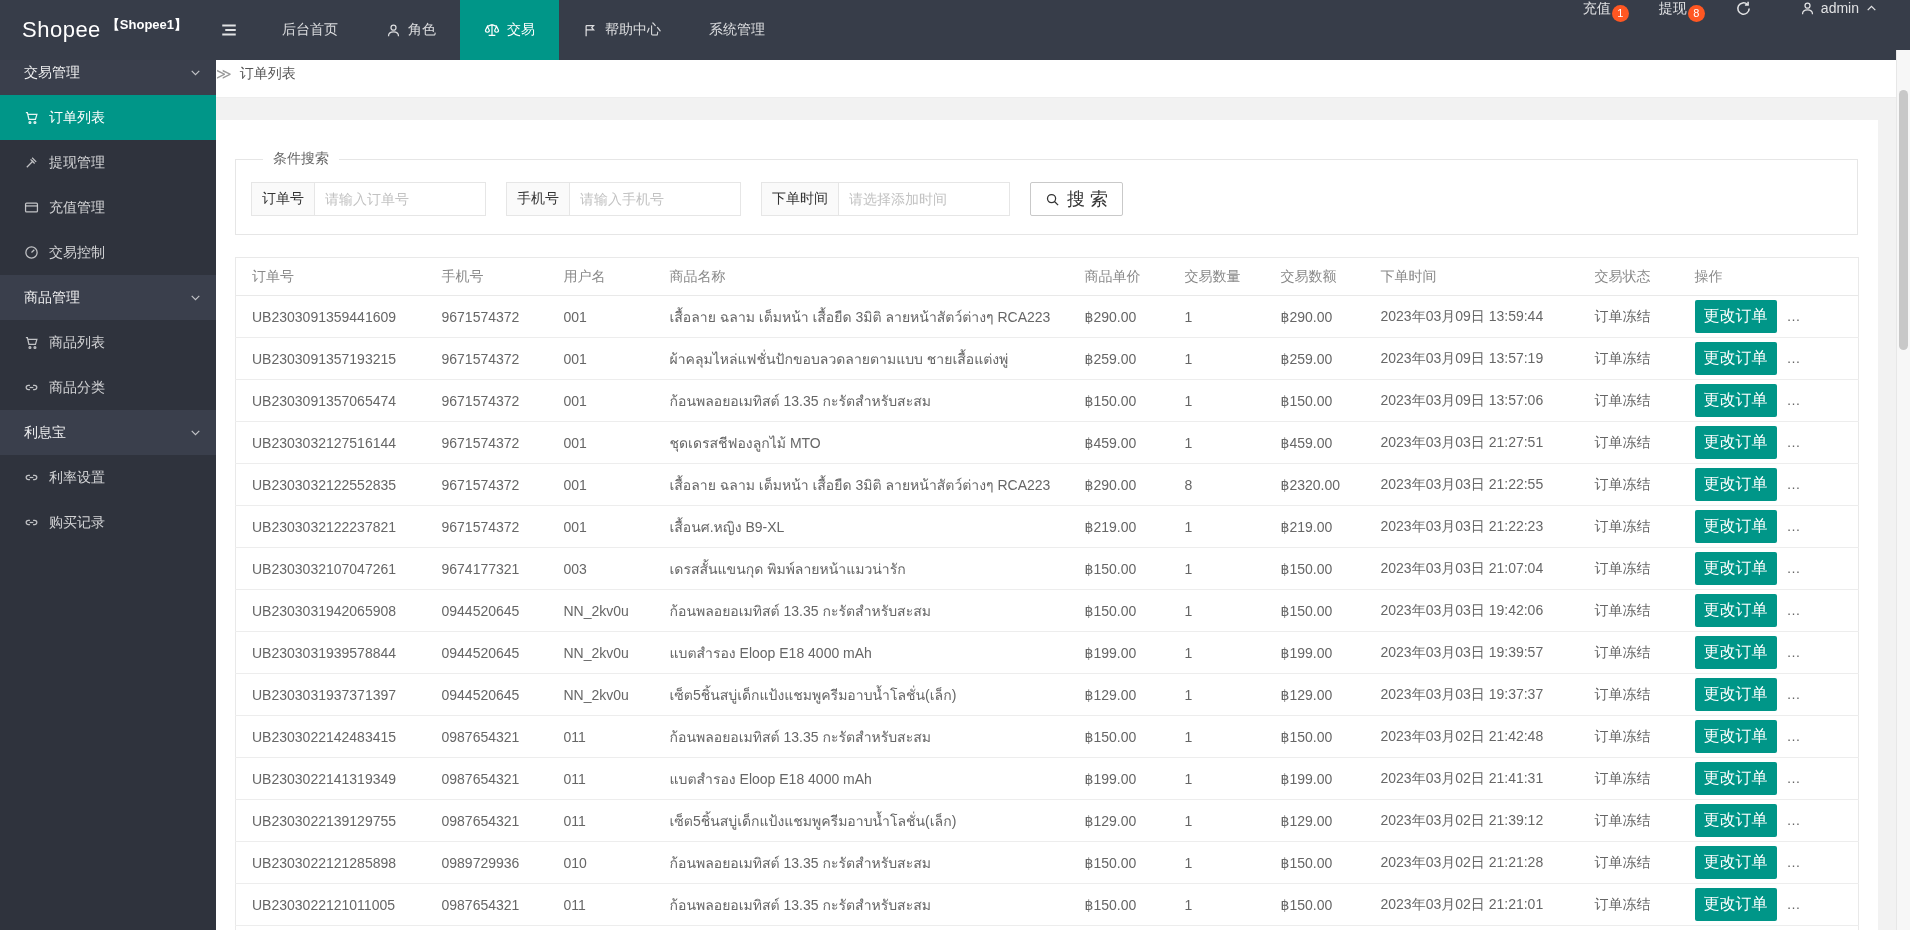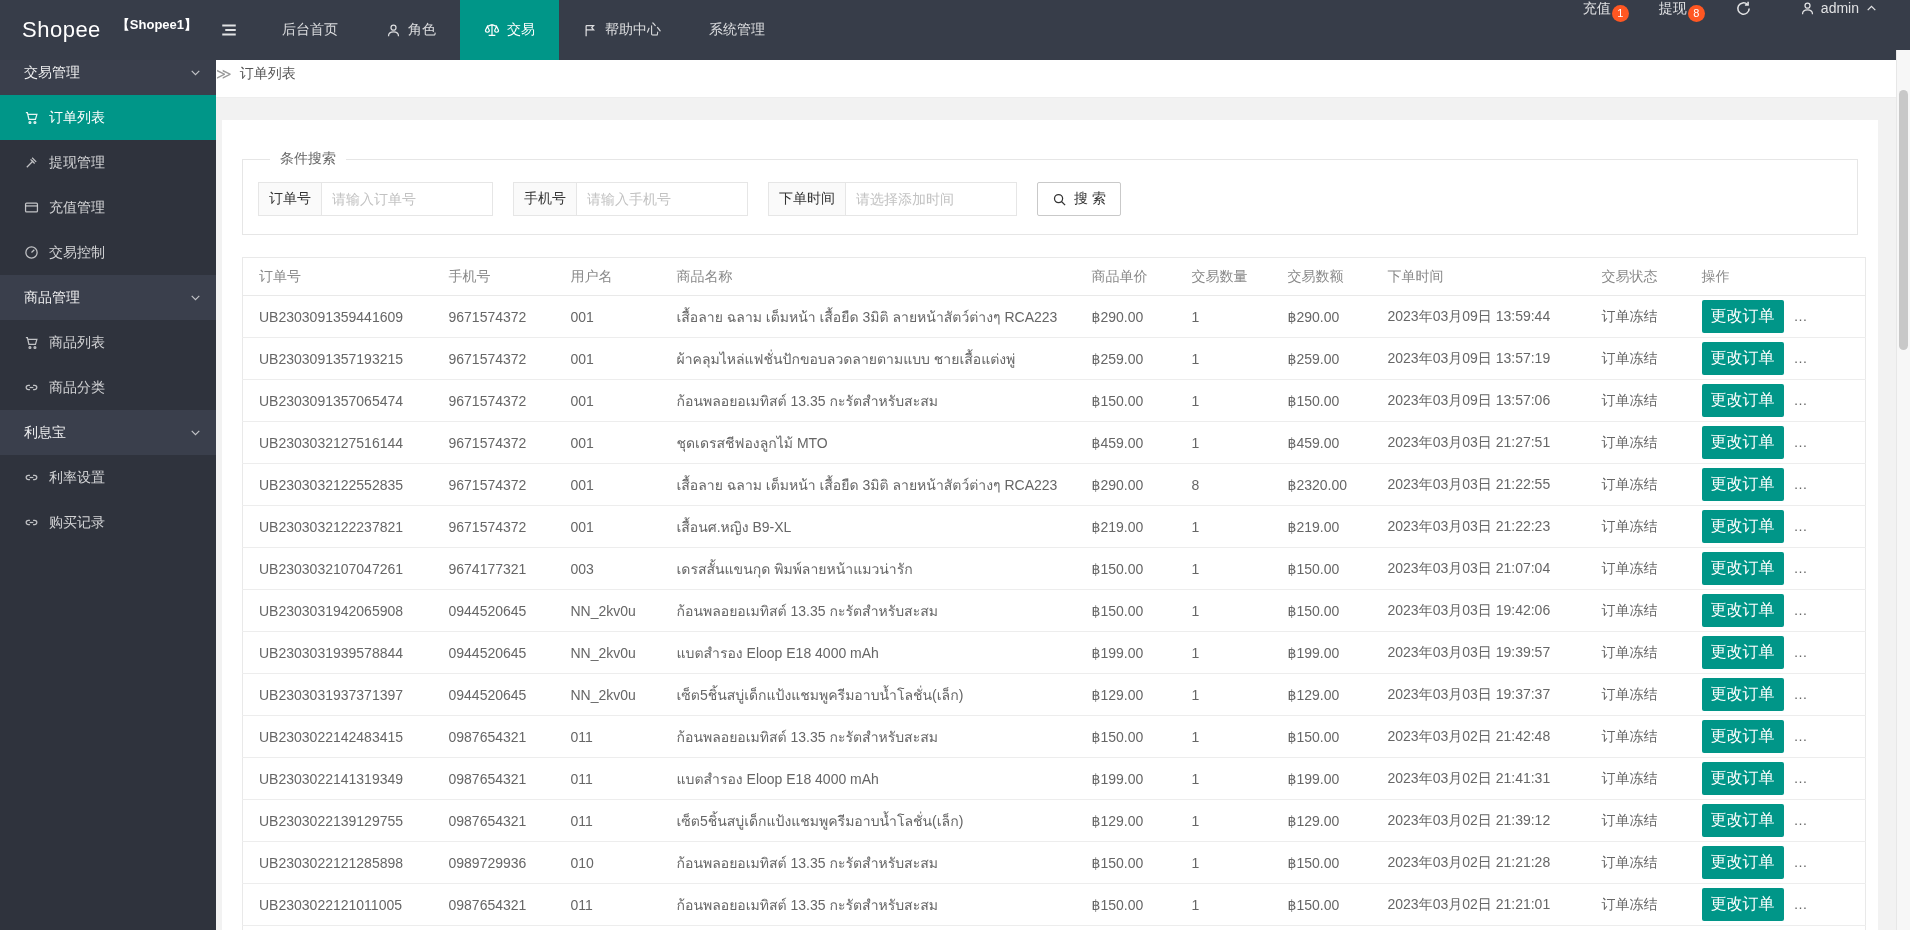--- a/index.html
+++ b/index.html
@@ -4,21 +4,21 @@
 <style>
   * { margin:0; padding:0; box-sizing:border-box; }
   html,body { width:1910px; height:930px; overflow:hidden; }
   body { font-family:"Liberation Sans","DejaVu Sans",sans-serif; font-size:14px; background:#f2f2f2; position:relative; }
   svg { display:block; }
 
   
   .header { position:absolute; top:0; left:0; right:0; height:60px; background:#373d49; display:flex; align-items:stretch; z-index:30; }
   .brand { width:200px; display:flex; align-items:center; padding-left:22px; color:#fff; }
   .brand-name { font-size:22px; letter-spacing:.5px; }
-  .brand-tag { font-size:13px; font-weight:bold; margin-left:16px; margin-top:-10px; }
+  .brand-tag { font-size:13px; font-weight:bold; margin-left:6px; margin-top:-10px; }
   .hamburger { display:flex; align-items:center; padding:0 20px; color:rgba(255,255,255,.85); cursor:pointer; }
   .topnav { display:flex; align-items:stretch; }
   .topnav-item { display:flex; align-items:center; gap:7px; padding:0 24px; color:rgba(255,255,255,.82); cursor:pointer; }
   .topnav-item.active { background:#009688; color:#fff; }
   .header-right { margin-left:auto; display:flex; align-items:flex-start; padding-right:12px;gap:8px; }
   .hr-item { display:flex; align-items:center; gap:6px; color:rgba(255,255,255,.85); padding:0 20px; position:relative; cursor:pointer; }
   .badge { position:absolute; top:5px; right:2px; min-width:17px; height:17px; line-height:17px; border-radius:9px; background:#FF5722; color:#fff; font-size:11px; text-align:center; padding:0 5px; }
 
   
   .sidebar { position:absolute; top:50px; left:0; bottom:0; width:216px; background:#2f333d; z-index:20; }
@@ -27,32 +27,32 @@
   .side-item { height:45px; display:flex; align-items:center; gap:10px; padding:0 14px 0 24px; color:rgba(255,255,255,.78); cursor:pointer; }
   .side-item.active { background:#009688; color:#fff; }
   .side-item .ic { opacity:.9; }
 
   
   .crumbbar { position:absolute; top:50px; left:200px; right:0; height:48px; background:#fff; display:flex; align-items:center; padding-left:16px; border-bottom:1px solid #eee; z-index:10; }
   .crumb-sep { color:#999; font-size:15px; margin-right:8px; }
   .crumb-title { color:#555; }
 
   
-  .main { position:absolute; top:98px; left:200px; right:0; bottom:0; background:#f2f2f2;margin-left:7px; }
+  .main { position:absolute; top:98px; left:200px; right:0; bottom:0; background:#f2f2f2; }
   .card { background:#fff; margin:22px 32px 0 15px; height:1200px; }
 
   
   fieldset.search { margin:0 20px; position:relative; top:30px; border:1px solid #e6e6e6; padding:14px 15px 18px; }
   fieldset.search legend { margin-left:12px; padding:0 10px; color:#666; font-size:14px; }
   .search-row { display:flex; align-items:center; }
   .fgroup { display:flex; align-items:stretch; margin-right:20px; height:34px; }
   .flabel { display:flex; align-items:center; padding:0 10px; background:#fafafa; border:1px solid #e6e6e6; border-right:none; color:#333; white-space:nowrap; }
   .fgroup input { width:172px; border:1px solid #e6e6e6; padding:0 10px; font-size:14px; color:#333; outline:none; font-family:inherit; }
   .fgroup input::placeholder { color:#c2c2c2; }
-  .search-btn { display:flex; align-items:center; gap:7px; height:34px; padding:0 14px; background:#fff; border:1px solid #c9c9c9; border-radius:2px; color:#333; font-size:14px; cursor:pointer; font-family:inherit; }
+  .search-btn { display:flex; align-items:center; gap:7px; height:34px; padding:0 14px; background:#fff; border:1px solid #c9c9c9; border-radius:2px; color:#333; font-size:18px; cursor:pointer; font-family:inherit; }
 
   
   .tablewrap { margin:52px 20px 0; }
   table.grid { width:100%; border-collapse:collapse; table-layout:fixed; border:1px solid #e9e9e9; }
   table.grid th { height:38px; text-align:left; font-weight:normal; color:#898989; padding:0 10px 0 16px; border-bottom:1px solid #e9e9e9; background:#fff; white-space:nowrap; overflow:hidden; }
   table.grid td { height:42px; color:#666; padding:0 10px 0 16px; border-bottom:1px solid #ededed; background:#fff; white-space:nowrap; overflow:hidden; text-overflow:ellipsis; }
   td.c-order { color:#595959; }
   .btn { display:inline-block; background:#009688; color:#fff; border:none; border-radius:2px; font-size:16px; padding:6px 9px; margin-right:6px; cursor:pointer; font-family:inherit; white-space:nowrap; }
 
   

